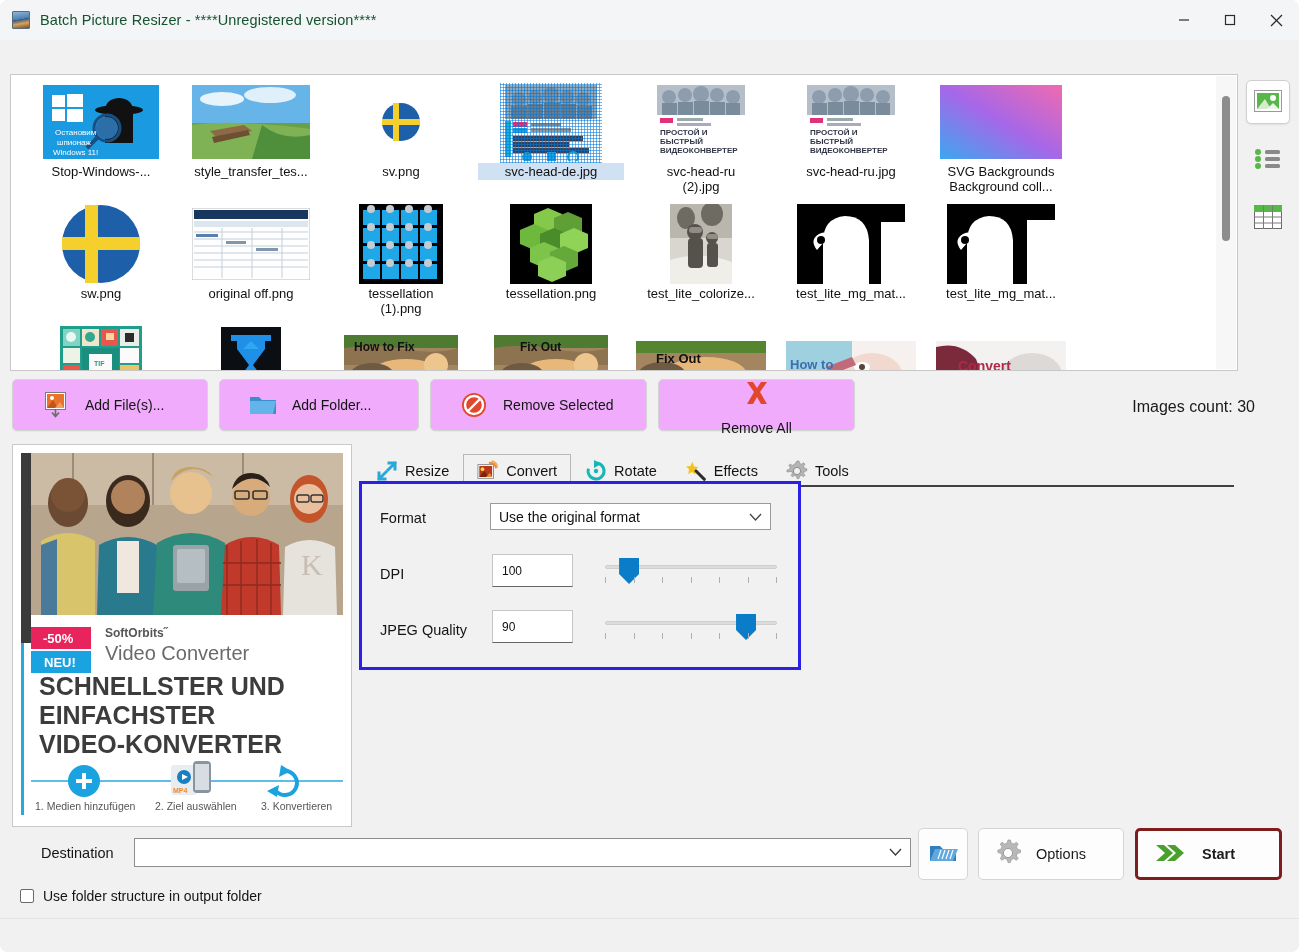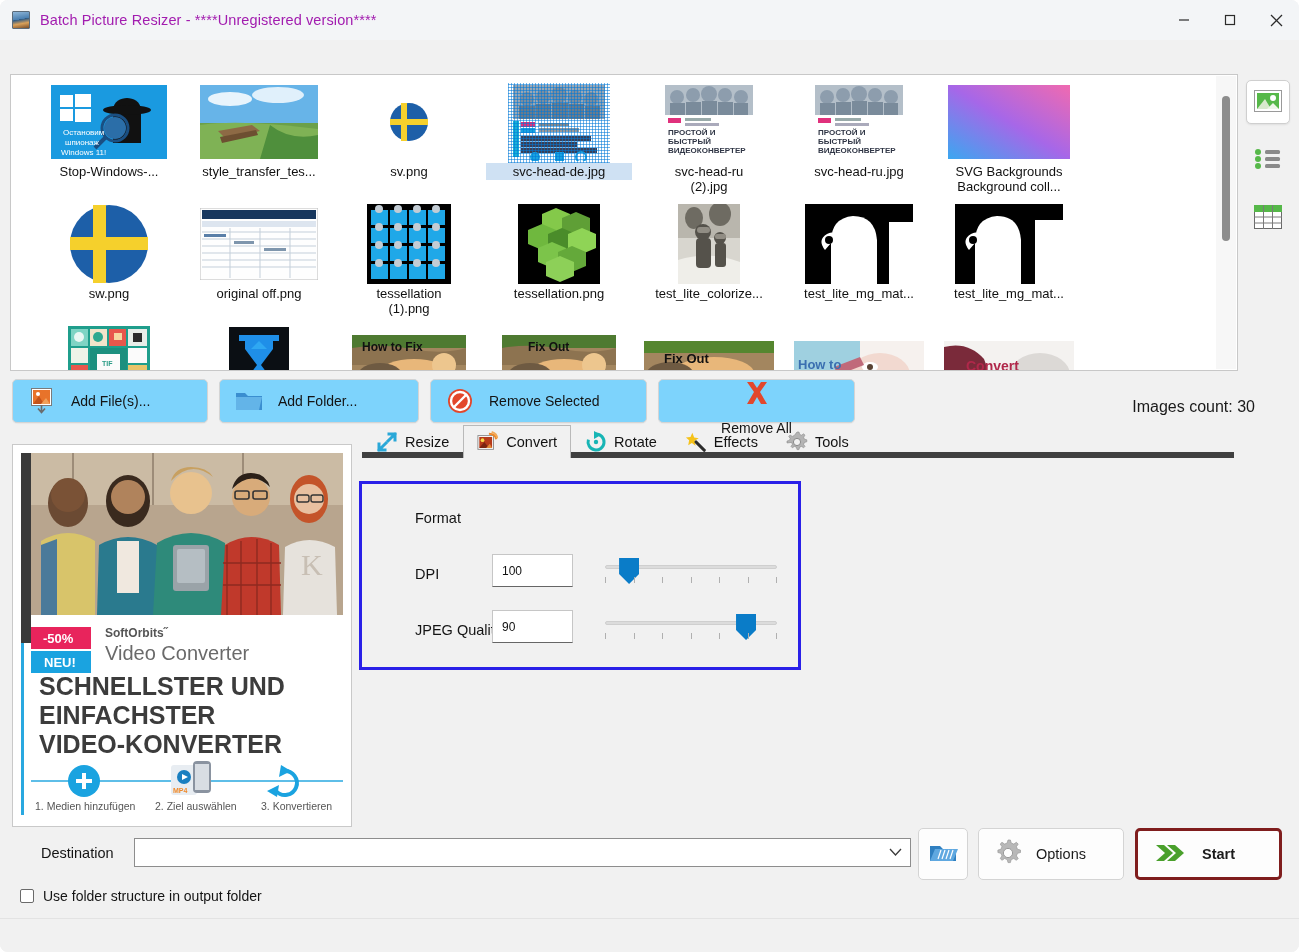--- a/index.html
+++ b/index.html
@@ -24,35 +24,35 @@
     height:40px; background:#f3f5f7;
     display:flex; align-items:center;
     padding-left:12px;
     position:relative;
   }
   .app-icon {
     width:18px; height:18px; margin-right:10px;
     background:linear-gradient(170deg,#8fb7d9 0%,#4a7fb0 45%,#2c5a86 46%,#d9a15a 70%,#7a4e2a 100%);
     border:1px solid #5a6b7a; border-radius:1px; flex:none;
   }
-  .title-text { font-size:14.5px; color:#a21caf; letter-spacing:.1px; }
+  .title-text { font-size:14.5px; color:#14532d; letter-spacing:.1px; }
   .wincontrols { position:absolute; right:0; top:0; height:40px; display:flex; }
   .wc { width:46px; height:40px; display:flex; align-items:center; justify-content:center; color:#2b2b2b; }
   .wc svg { display:block; }
 
   
   .menubar { height:26px; display:flex; align-items:center; padding-left:10px; background:#f3f5f7; gap:2px; }
   .menu-item { padding:3px 11px; font-size:13.5px; color:#171717; cursor:default; }
   .menu-item u { text-underline-offset:2px; }
 
   
   .thumbs-area { position:absolute; left:10px; top:74px; width:1228px; height:297px;
       background:#fff; border:1px solid #c8c8c8; overflow:hidden; }
   .thumbs-scrollport { position:absolute; left:0; top:0; right:22px; bottom:0; overflow:hidden; }
-  .thumb-grid { display:flex; flex-wrap:wrap; padding:6px 0 0 24px; }
+  .thumb-grid { display:flex; flex-wrap:wrap; padding:6px 0 0 16px; }
   .thumb {
     width:148px; height:120px; margin:0 2px 2px 0;
     display:flex; flex-direction:column; align-items:center; justify-content:flex-start;
     position:relative;
   }
   .thumb .img-wrap { height:82px; display:flex; align-items:center; justify-content:center; width:100%; }
   .thumb .cap { font-size:13px; line-height:15px; text-align:center; width:146px;
       color:#111; padding:1px 2px; white-space:pre-line; }
   .thumb.selected .cap { background:#cfe1f3; }
   .thumb.selected .img-wrap::after {
@@ -71,49 +71,49 @@
 
   
   .viewcol { position:absolute; left:1246px; top:80px; width:44px; }
   .vbtn { width:44px; height:44px; display:flex; align-items:center; justify-content:center;
       border-radius:5px; margin-bottom:14px; }
   .vbtn.active { background:#fff; border:1px solid #cfcfcf; box-shadow:0 1px 2px rgba(0,0,0,.08); }
 
   
   .actionrow { position:absolute; left:12px; top:379px; display:flex; gap:11px; }
   .abtn {
-    height:44px; background:#7dd3fc; border:1px solid #d4d4d4; border-radius:5px;
-    display:flex; align-items:center; padding:0 14px; gap:14px; min-width:0;
+    height:52px; background:#f0abfc; border:1px solid #d4d4d4; border-radius:5px;
+    display:flex; align-items:center; padding:0 28px; gap:14px; min-width:0;
     box-shadow:0 1px 1px rgba(0,0,0,.04);
   }
   .abtn .lbl { font-size:14px; color:#141414; white-space:nowrap; }
   .abtn .ic { width:30px; display:flex; align-items:center; justify-content:center; flex:none; }
   #btn-addfiles { width:196px; }
   #btn-addfolder { width:200px; }
   #btn-removesel { width:217px; }
   #btn-removeall { width:197px;flex-direction:column; }
   .images-count { position:absolute; right:44px; top:398px; font-size:16px; color:#1a1a1a; }
 
   
   .preview { position:absolute; left:12px; top:444px; width:340px; height:383px;
       border:1px solid #c9c9c9; background:#fff; overflow:hidden; }
 
   
-  .tabstrip { position:absolute; left:362px; top:424px; width:872px; height:34px;
-      border-bottom:6px solid #404040; display:flex; align-items:flex-start; }
+  .tabstrip { position:absolute; left:362px; top:453px; width:872px; height:34px;
+      border-bottom:2px solid #404040; display:flex; align-items:center; }
   .tab { height:33px; display:flex; align-items:center; gap:7px; padding:0 13px;
       font-size:14.5px; color:#121212; border:1px solid transparent; border-bottom:none;
       position:relative; top:1px; }
   .tab .ti { width:22px; height:22px; display:flex; align-items:center; justify-content:center; flex:none; }
   .tab.active { background:#f1f1f1; border-color:#b9b9b9; }
 
   
   .convert-panel { position:absolute; left:359px; top:481px; width:442px; height:189px;
       border:3px solid #2a20e8; background:#f1f1f1; }
-  .row { position:absolute; display:flex; align-items:center;margin-left:35px; }
+  .row { position:absolute; display:flex; align-items:center; }
   .fld-label { font-size:14.5px; color:#141414; }
 
   .combo { height:27px; background:#fff; border:1px solid #9a9a9a;
       display:flex; align-items:center; padding:0 8px; font-size:14px; color:#111; }
   .combo .chev { margin-left:auto; color:#444; }
 
   .numbox { height:33px; background:#fff; border:1px solid #c6c6c6; border-bottom:1px solid #666;
       display:flex; align-items:center; padding:0 9px; font-size:12px; color:#111; }
 
   .slider { position:relative; height:30px; }
@@ -856,20 +856,28 @@
       </span>
       <span>Tools</span>
     </div>
   </div>
 
   <div class="convert-panel">
 
     <div class="row" style="left:18px; top:26px;">
       <span class="fld-label">Format</span>
     </div>
+    <div class="combo" style="position:absolute; left:128px; top:19px; width:281px;">
+      <span>Use the original format</span>
+      <span class="chev">
+        <svg width="13" height="9" viewBox="0 0 13 9">
+            <polyline points="1,1 6.5,7 12,1" fill="none" stroke="currentColor" stroke-width="1.3"></polyline>
+          </svg>
+      </span>
+    </div>
 
     <div class="row" style="left:18px; top:82px;">
       <span class="fld-label">DPI</span>
     </div>
     <div class="numbox" style="position:absolute; left:130px; top:70px; width:81px;">
       <span>100</span>
     </div>
     <div class="slider" style="position:absolute; left:243px; top:74px; width:172px;">
       <div class="rail"></div>
       <div class="knob" id="dpi-knob" style="left: 14%;"></div>

